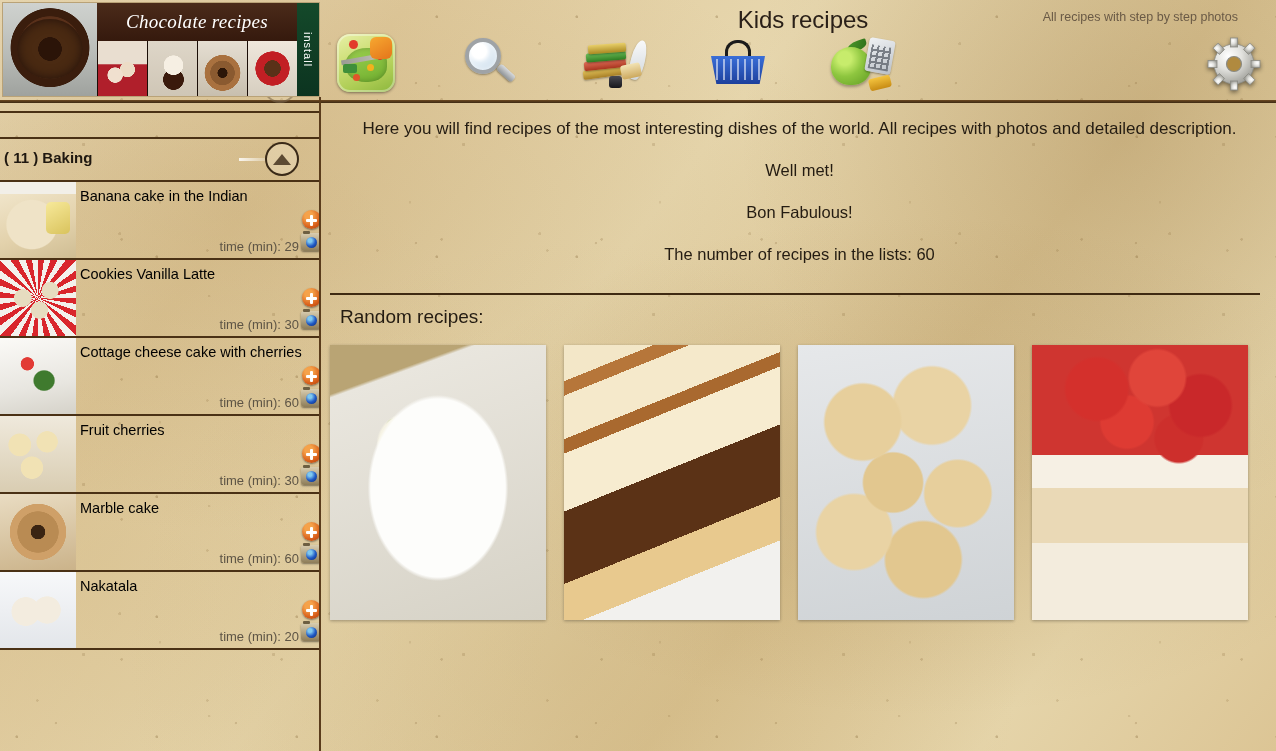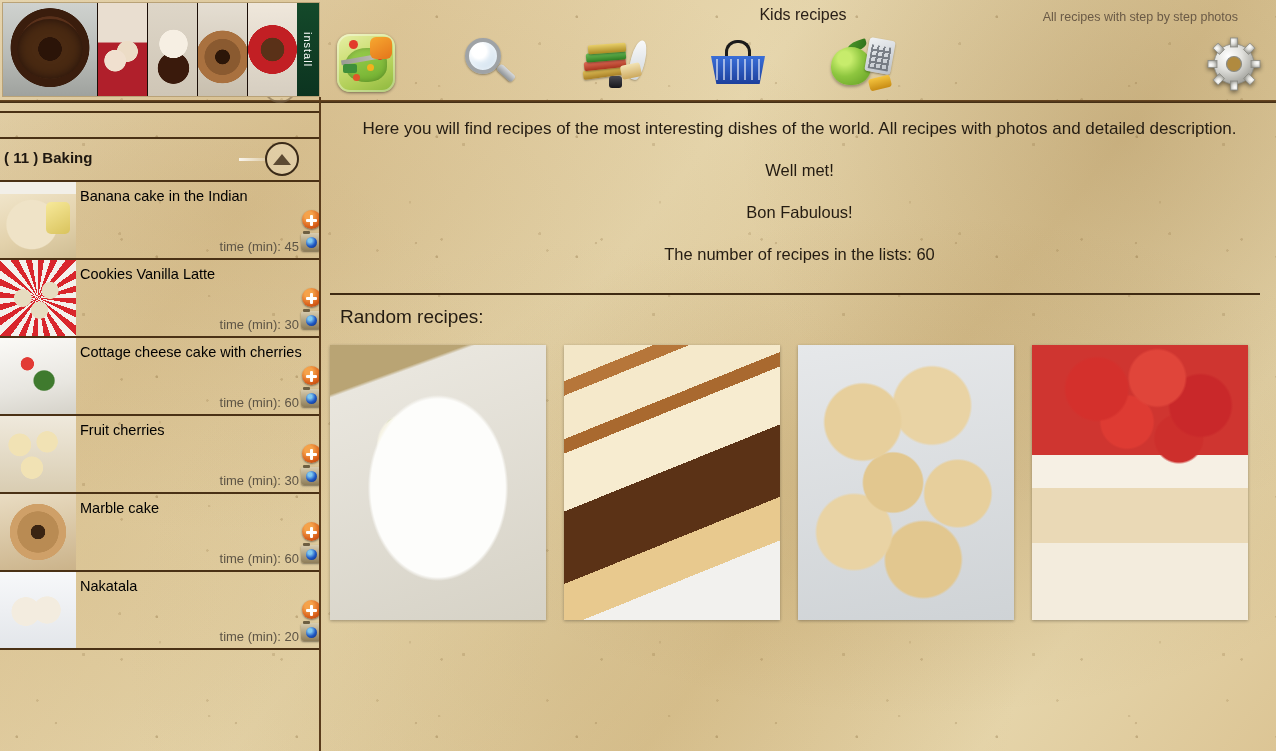--- a/index.html
+++ b/index.html
@@ -71,21 +71,21 @@
       radial-gradient(circle at 50% 50%, #5a3118 0 22%, #c21f24 23% 46%, transparent 47%),
       linear-gradient(180deg,#efe7db,#d6cec0); }
   .ad-install{ width:22px; background:linear-gradient(180deg,#14492a,#0c3420);
     color:#fff; font-size:11px; letter-spacing:1px;
     display:flex; align-items:center; justify-content:center; }
   .ad-install span{ writing-mode:vertical-rl; }
 
   
   #top-bar{ position:absolute; left:0; top:0; width:1276px; height:103px; z-index:3; }
   #app-title{ position:absolute; left:330px; top:6px; width:946px; text-align:center;
-    font-size:16px; color:#2a2018; }
+    font-size:24px; color:#2a2018; }
   #tagline{ position:absolute; right:38px; top:10px; font-size:12.5px; color:#6a5a46; }
   #toolbar{ position:absolute; left:335px; top:32px; display:flex; align-items:center; gap:62px; }
   .tool{ width:62px; height:62px; position:relative; display:flex; align-items:center; justify-content:center; }
 
   .ic-home{ width:58px;height:58px;border-radius:13px; position:relative; overflow:hidden;
     background:linear-gradient(155deg,#e8f0a8,#cfe07a 35%,#aecd55 70%,#8bb63c);
     box-shadow:0 1px 3px rgba(0,0,0,.45), inset 0 0 0 2px rgba(255,255,255,.35);}
   .ic-home::before{ content:""; position:absolute; left:8px; top:14px; width:42px; height:34px;
     border-radius:55% 45% 48% 52%; background:linear-gradient(160deg,#9ed24f,#6fae2f);
     box-shadow: inset 0 0 6px rgba(0,0,0,.25); }
@@ -356,20 +356,21 @@
       </g>
     </svg>
   </div>
 </div>
 
 <div id="header-rule"></div>
 
 <div id="ad-banner">
   <div class="ad-cell ad-main"></div>
   <div class="ad-title-strip">
+    <div class="ad-title">Chocolate recipes</div>
     <div class="ad-thumbs">
       <div class="ad-th t1"></div>
       <div class="ad-th t2"></div>
       <div class="ad-th t3"></div>
       <div class="ad-th t4"></div>
     </div>
   </div>
   <div class="ad-install">
     <span>install</span>
   </div>
@@ -388,21 +389,21 @@
     </div>
     <div class="cat-dash"></div>
     <div class="collapse-btn" id="collapse-baking"></div>
   </div>
   <div id="cat-rule"></div>
 
   <div id="recipe-list">
       <div class="recipe-item">
         <div class="thumb th-banana"></div>
         <div class="recipe-title">Banana cake in the Indian</div>
-        <div class="recipe-time">time (min): 45</div>
+        <div class="recipe-time">time (min): 29</div>
         <div class="badges">
           <div class="badge-plus"></div>
           <div class="badge-cam"></div>
         </div>
       </div>
       <div class="recipe-item">
         <div class="thumb th-cookies"></div>
         <div class="recipe-title">Cookies Vanilla Latte</div>
         <div class="recipe-time">time (min): 30</div>
         <div class="badges">

